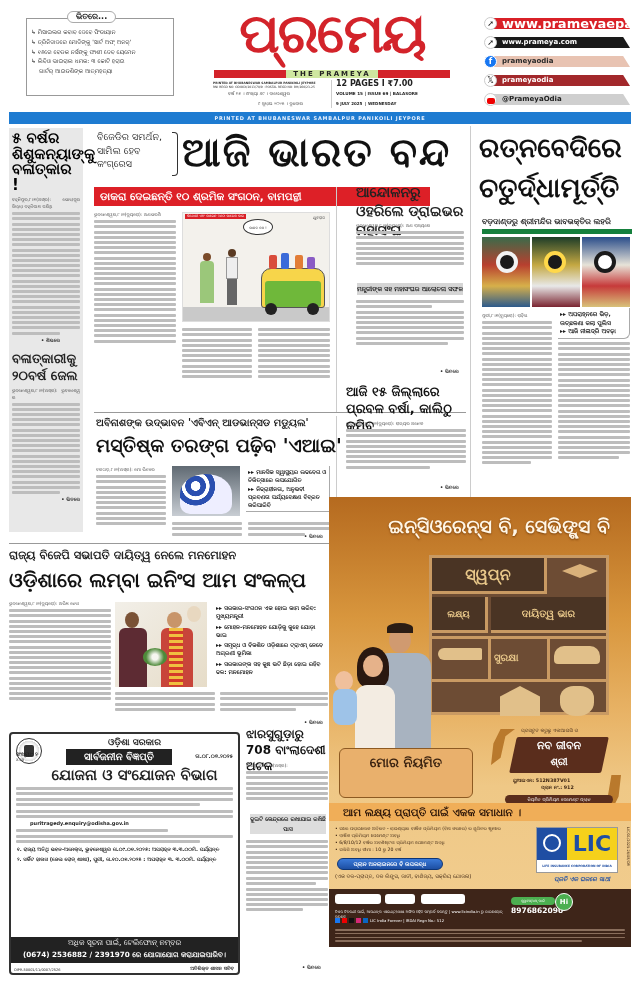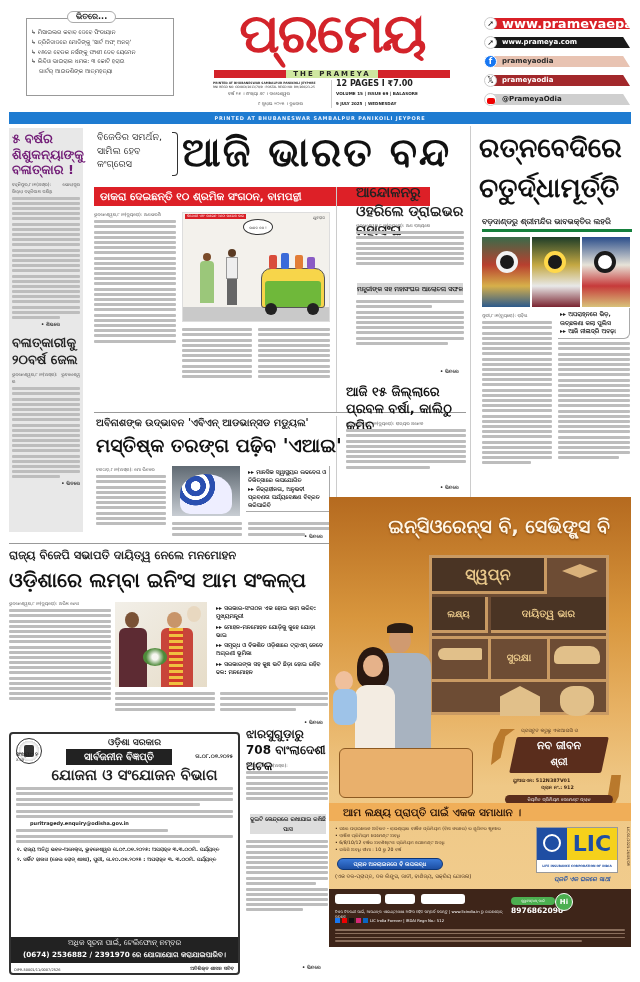--- a/index.html
+++ b/index.html
@@ -67,21 +67,21 @@
     <span style="position:absolute;left:0;top:0;width:13px;height:13px;border-radius:50%;background:#fff;border:1px solid #ccc;text-align:center;line-height:12px"><span style="display:inline-block;width:8px;height:6px;background:#e00;border-radius:2px;vertical-align:middle"></span></span>
     <span style="position:absolute;left:18px;top:1px;font-size:7px;font-weight:bold;color:#222;line-height:11px">@PrameyaOdia</span>
   </div>
 </div>
 
 <div class="abs" style="left:9px;top:112px;width:622px;height:12px;background:#1e7bd1">
   <div style="text-align:center;font-size:5px;font-weight:bold;color:#e8f2ff;letter-spacing:0.8px;line-height:12px">PRINTED AT BHUBANESWAR SAMBALPUR PANIKOILI JEYPORE</div>
 </div>
 
 <div class="abs" style="left:9px;top:128px;width:74px;height:404px;background:#e8e8e8;padding:3px 3px">
-  <div style="font-size:13px;font-weight:bold;line-height:15.5px;color:#701a75">୫ ବର୍ଷର ଶିଶୁକନ୍ୟାଙ୍କୁ ବଳାତ୍କାର !</div>
+  <div style="font-size:15px;font-weight:bold;line-height:15.5px;color:#000000">୫ ବର୍ଷର ଶିଶୁକନ୍ୟାଙ୍କୁ ବଳାତ୍କାର !</div>
   <div class="body-text" style="margin-top:3px">
     <div style="font-size:4.5px;line-height:7px;color:#444">ବହ୍ନିପୁର,୮।୭(ଅସ୍ର): ଭୋଲାପୁର ଜିଲ୍ଲା ବହ୍ନିପାଳ ପରିଥି</div>
     <span class="bar"></span>
       <span class="bar"></span>
       <span class="bar"></span>
       <span class="bar"></span>
       <span class="bar"></span>
       <span class="bar"></span>
       <span class="bar"></span>
       <span class="bar"></span>
@@ -236,21 +236,21 @@
     <span class="bar"></span>
     <span class="bar"></span>
     <span class="bar"></span>
     <span class="bar m"></span>
 </div>
 <div class="abs more" style="left:440px;top:368px">• ଭିତରେ</div>
 
 <div class="abs vr" style="left:470px;top:126px;height:410px"></div>
 
 <div class="abs" style="left:479px;top:128px;width:155px;font-size:27px;font-weight:bold;line-height:40px;color:#111">ରତ୍ନବେଦିରେ ଚତୁର୍ଦ୍ଧାମୂର୍ତ୍ତି</div>
-<div class="abs" style="left:482px;top:217px;width:150px;font-size:7.8px;font-weight:bold;color:#222;border-bottom:3px solid #15803d;padding-bottom:2px;white-space:nowrap">ବଡ଼ଦାଣ୍ଡରୁ ଶ୍ରୀମନ୍ଦିର ଭାବଭକ୍ତିର ଲହରି</div>
+<div class="abs" style="left:482px;top:217px;width:150px;font-size:7.8px;font-weight:bold;color:#222;border-bottom:5px solid #15803d;padding-bottom:2px;white-space:nowrap">ବଡ଼ଦାଣ୍ଡରୁ ଶ୍ରୀମନ୍ଦିର ଭାବଭକ୍ତିର ଲହରି</div>
 <div class="abs" style="left:482px;top:237px;width:148px;height:70px;display:flex;gap:2px">
   <div style="flex:1;background:linear-gradient(180deg,#3a6b4a,#b8402f 40%,#d7b04a 70%,#2c5a8c);position:relative">
     <div style="position:absolute;left:14px;top:14px;width:22px;height:22px;border-radius:50%;background:#1a1a1a;border:4px solid #f2f2f2"></div>
   </div>
   <div style="flex:1;background:linear-gradient(180deg,#1d3c28,#c4a842 40%,#e8e8e8 70%,#7a2430);position:relative">
     <div style="position:absolute;left:12px;top:14px;width:22px;height:22px;border-radius:50%;background:#1a1a1a;border:4px solid #ffd84a"></div>
   </div>
   <div style="flex:1;background:linear-gradient(180deg,#2a4d8a,#e7e3d8 40%,#c63a3a 70%,#d8c27a);position:relative">
     <div style="position:absolute;left:12px;top:14px;width:22px;height:22px;border-radius:50%;background:#fff;border:4px solid #1a1a1a"></div>
   </div>
@@ -503,40 +503,41 @@
     <div style="position:absolute;left:0;top:39px;width:56px;height:36px;border-right:3px solid #c99a63;border-bottom:3px solid #c99a63;background:#4a3424">
       <div style="color:#e9c88a;font-size:9px;font-weight:bold;text-align:center;line-height:34px">ଲକ୍ଷ୍ୟ</div>
     </div>
     <div style="position:absolute;left:59px;top:39px;width:115px;height:36px;border-bottom:3px solid #c99a63;background:#4a3424">
       <div style="color:#e9c88a;font-size:10px;font-weight:bold;text-align:center;line-height:34px">ଦାୟିତ୍ୱ ଭାର</div>
     </div>
     <div style="position:absolute;left:0;top:78px;width:174px;height:3px;background:#c99a63"></div>
     <div style="position:absolute;left:6px;top:90px;width:44px;height:12px;background:#e1c08a;border-radius:8px 2px 2px 8px"></div>
     <div style="position:absolute;left:56px;top:81px;width:3px;height:40px;background:#c99a63"></div>
     <div style="position:absolute;left:115px;top:81px;width:3px;height:40px;background:#c99a63"></div>
-    <div style="position:absolute;left:62px;top:86px;width:50px;color:#e9c88a;font-size:10px;font-weight:bold;text-align:center;line-height:28px">ସୁରକ୍ଷା</div>
+    <div style="position:absolute;left:62px;top:86px;width:50px;color:#e9c88a;font-size:10px;font-weight:bold;text-align:left;line-height:28px">ସୁରକ୍ଷା</div>
     <div style="position:absolute;left:122px;top:88px;width:46px;height:18px;background:#e1c08a;border-radius:10px 10px 4px 4px"></div>
     <div style="position:absolute;left:0;top:121px;width:174px;height:3px;background:#c99a63"></div>
     <div style="position:absolute;left:68px;top:128px;width:40px;height:30px;background:#e1c08a;clip-path:polygon(50% 0,100% 35%,100% 100%,0 100%,0 35%)"></div>
     <div style="position:absolute;left:128px;top:128px;width:34px;height:30px;background:#e1c08a;border-radius:40% 40% 45% 45%"></div>
   </div>
 
   <div style="position:absolute;left:0;top:120px;width:110px;height:150px">
     <div style="position:absolute;left:60px;top:10px;width:22px;height:26px;border-radius:50%;background:#d09a70"></div>
     <div style="position:absolute;left:58px;top:6px;width:26px;height:10px;border-radius:50% 50% 0 0;background:#2a1c14"></div>
     <div style="position:absolute;left:46px;top:36px;width:56px;height:114px;background:#a8b3c0;border-radius:14px 14px 0 0"></div>
     <div style="position:absolute;left:32px;top:36px;width:24px;height:26px;border-radius:50%;background:#e2ad84"></div>
     <div style="position:absolute;left:28px;top:30px;width:32px;height:40px;border-radius:50% 50% 30% 30%;background:#2a1810;z-index:0"></div>
     <div style="position:absolute;left:34px;top:38px;width:20px;height:22px;border-radius:50%;background:#e6b28a"></div>
     <div style="position:absolute;left:26px;top:68px;width:40px;height:82px;background:#f3ece2;border-radius:12px 12px 0 0"></div>
     <div style="position:absolute;left:6px;top:54px;width:18px;height:20px;border-radius:50%;background:#f0c09c"></div>
     <div style="position:absolute;left:4px;top:72px;width:24px;height:36px;background:#9ec3e8;border-radius:8px"></div>
   </div>
 
   <div style="position:absolute;left:10px;top:251px;width:134px;height:50px;background:#e9b06c;border:1.5px solid #8d5a22;border-radius:6px">
+    <div style="font-size:13px;font-weight:bold;color:#3a2210;text-align:center;line-height:22px;margin-top:3px">ମୋର ନିୟମିତ</div>
   </div>
 
   <div style="position:absolute;left:162px;top:228px;width:130px;height:90px">
     <div style="position:absolute;left:0;top:4px;width:24px;height:36px;background:#b9792c;clip-path:polygon(40% 0,100% 0,60% 20%,40% 80%,0 100%,10% 40%)"></div>
     <div style="position:absolute;right:0;top:50px;width:24px;height:36px;background:#b9792c;clip-path:polygon(60% 0,100% 0,90% 60%,60% 100%,0 100%,40% 80%)"></div>
     <div style="position:absolute;left:30px;top:2px;font-size:5px;color:#3a2210;white-space:nowrap">ପ୍ରସ୍ତୁତ କରୁଛୁ ଏଲଆଇସି ର</div>
     <div style="position:absolute;left:22px;top:12px;width:92px;height:36px;background:#5a2d1c;transform:skewX(-12deg);border-radius:2px"></div>
     <div style="position:absolute;left:22px;top:13px;width:92px;text-align:center;font-size:11px;font-weight:bold;color:#fff;line-height:16px">ନବ ଜୀବନ</div>
     <div style="position:absolute;left:22px;top:29px;width:92px;text-align:center;font-size:10px;font-weight:bold;color:#fff;line-height:16px">ଶ୍ରୀ</div>
     <div style="position:absolute;left:22px;top:53px;font-size:4.8px;font-weight:bold;color:#3a2210">ୟୁଆଇଏନ: 512N387V01</div>

